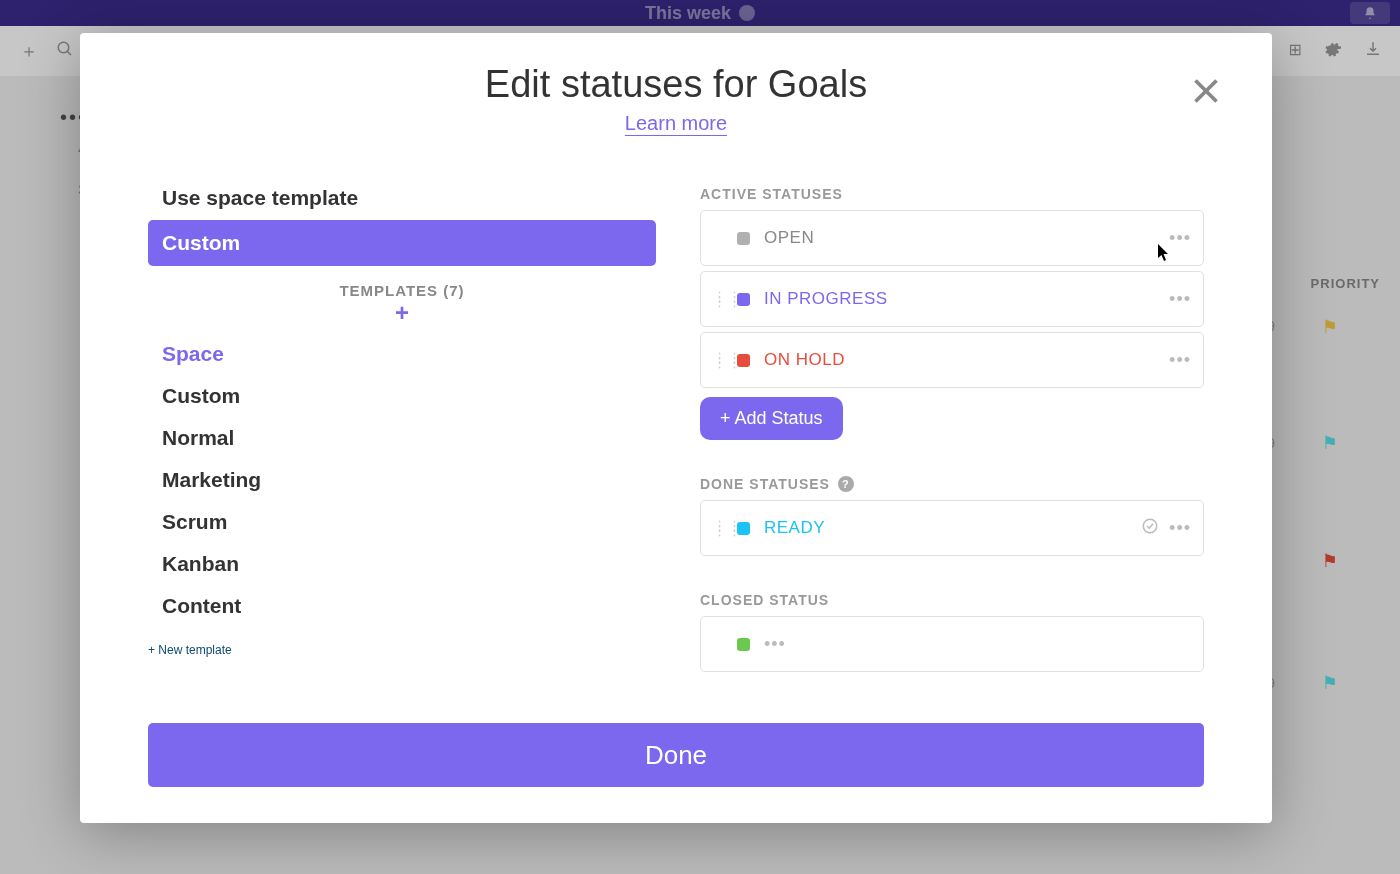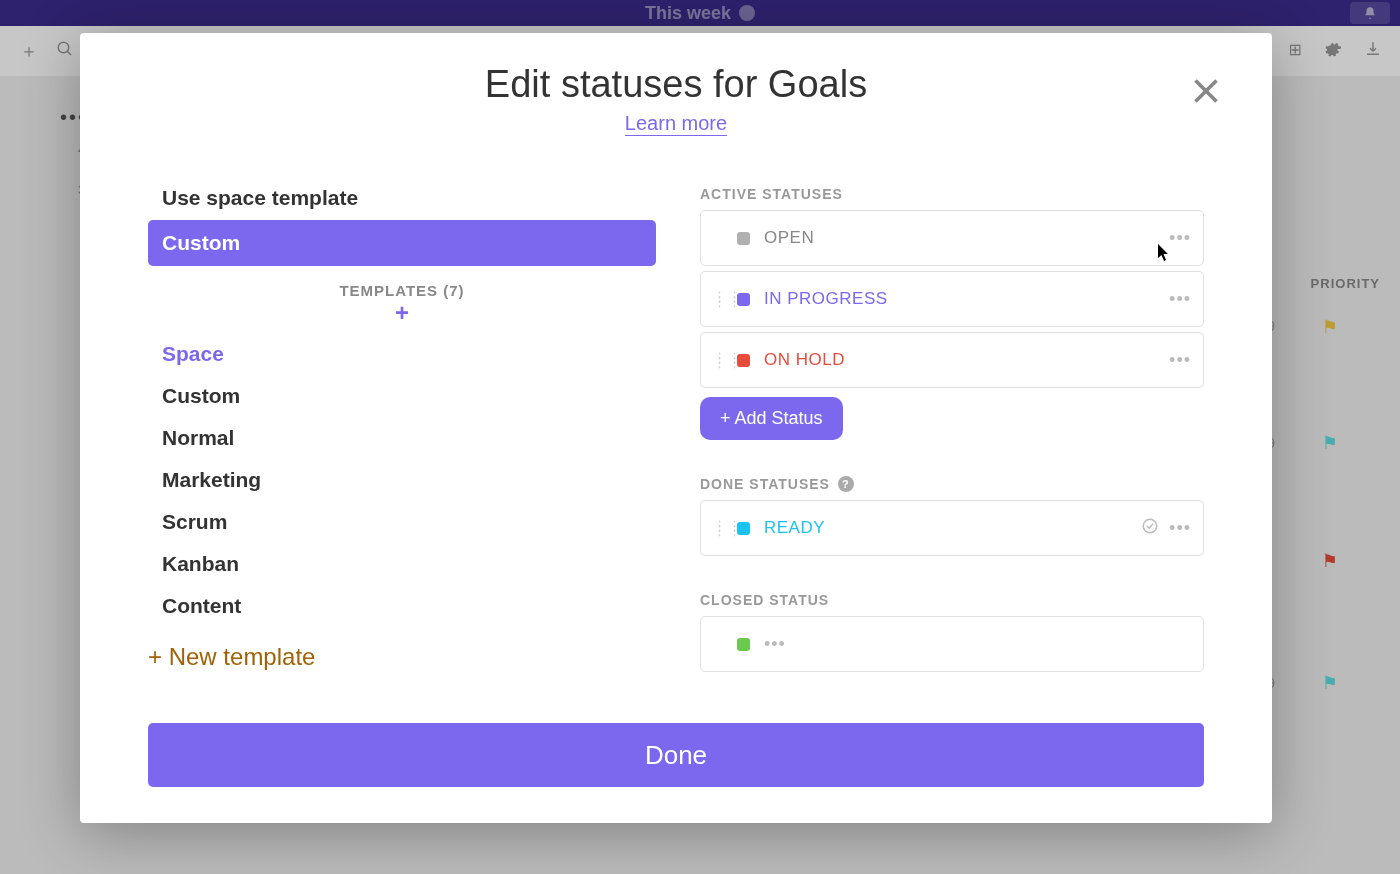--- a/index.html
+++ b/index.html
@@ -218,22 +218,22 @@
       font-size: 21px;
       color: #333;
       padding: 9px 14px;
       cursor: pointer;
       font-weight: bold;
     }
     .template-item.highlighted {
       color: #7b68ee;
     }
     .new-template {
-      color: #a16207;
-      font-size: 24px;
+      color: #0c4a6e;
+      font-size: 12px;
       padding: 16px 0 0 0;
       cursor: pointer;
     }
 
     
     .right-panel {
       flex: 1;
     }
     .section-label {
       color: #999;

